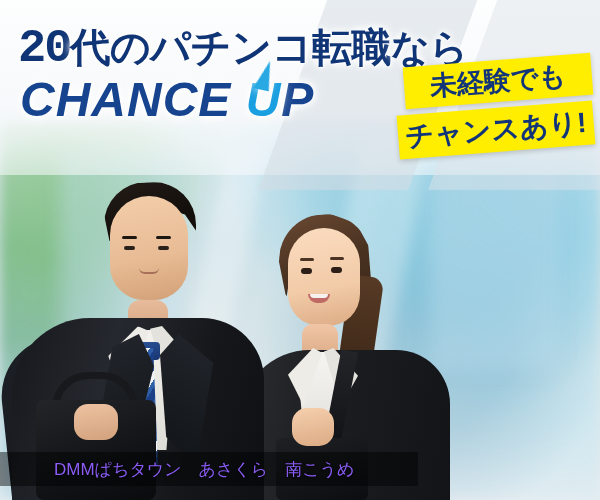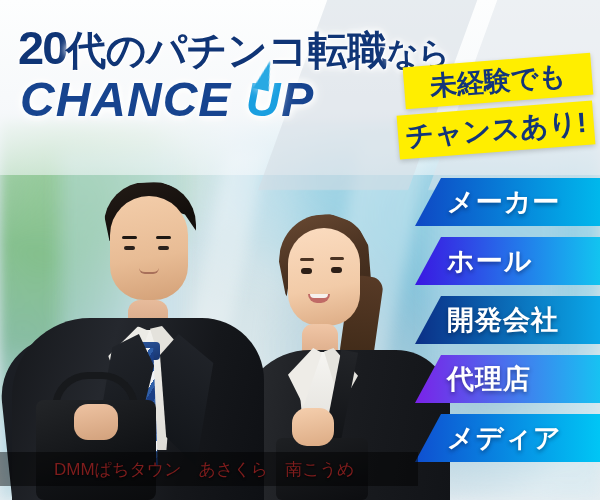--- a/index.html
+++ b/index.html
@@ -192,22 +192,22 @@
     background:linear-gradient(170deg,#f5cfae,#dcab84);border-radius:15px;
   }
 
   
   .headline{
     position:absolute;left:18px;top:20px;
     font-size:40px;font-weight:bold;letter-spacing:-.5px;
     color:#103576;white-space:nowrap;
     text-shadow:0 0 7px #fff,0 0 7px #fff,0 0 13px #fff,1px 1px 0 rgba(255,255,255,.9);
   }
-  .headline .big{font-size:47px;letter-spacing:-2px;}
-  .headline .sm{font-size:31px;}
+  .headline .big{font-size:47px;letter-spacing:-2px;font-family:Liberation Mono, monospace;}
+  .headline .sm{font-size:38px;}
 
   .logo{
     position:absolute;left:20px;top:72px;white-space:nowrap;
     font-size:48px;font-weight:bold;font-style:italic;letter-spacing:1px;
     color:#17448f;
     text-shadow:0 0 8px #fff,0 0 8px #fff,0 0 16px #fff;
   }
   .logo .up-u{
     color:#1a9fe0;position:relative;display:inline-block;
   }
@@ -242,21 +242,21 @@
     text-shadow:0 2px 4px rgba(0,10,40,.45);
   }
 
   
   .credit{
     position:absolute;left:0;top:452px;width:418px;height:34px;
     background:rgba(0,0,0,.45);
     display:flex;align-items:center;
   }
   .credit span{
-    color:#7f1d1d;font-size:17px;padding-left:54px;white-space:nowrap;
+    color:#8b5cf6;font-size:17px;padding-left:54px;white-space:nowrap;
     text-shadow:0 1px 2px rgba(0,0,0,.8);
   }
 </style>
 </head>
 <body>
 
 <div id="ad-banner">
 
   <div class="bg-base"></div>
   <div class="bg-blur"></div>
@@ -319,35 +319,18 @@
     </span><span>P</span>
   </div>
 
   <div class="badge badge-1">
     <span>未経験でも</span>
   </div>
   <div class="badge badge-2">
     <span>チャンスあり!</span>
   </div>
 
-  <div class="bars">
-    <div class="bar" style="background: linear-gradient(90deg, rgb(15, 71, 196) 0%, rgb(0, 184, 236) 100%);">
-      <span>メーカー</span>
-    </div>
-    <div class="bar" style="background: linear-gradient(90deg, rgb(58, 23, 226) 0%, rgb(18, 196, 240) 100%);">
-      <span>ホール</span>
-    </div>
-    <div class="bar" style="background: linear-gradient(90deg, rgb(11, 47, 134) 0%, rgb(10, 168, 232) 100%);">
-      <span>開発会社</span>
-    </div>
-    <div class="bar" style="background: linear-gradient(90deg, rgb(122, 34, 232) 0%, rgb(23, 194, 242) 100%);">
-      <span>代理店</span>
-    </div>
-    <div class="bar" style="background: linear-gradient(90deg, rgb(15, 79, 208) 0%, rgb(0, 198, 245) 100%);">
-      <span>メディア</span>
-    </div>
-  </div>
 
   <div class="credit">
     <span>DMMぱちタウン　あさくら　南こうめ</span>
   </div>
 
 </div>
 
 </body></html>

